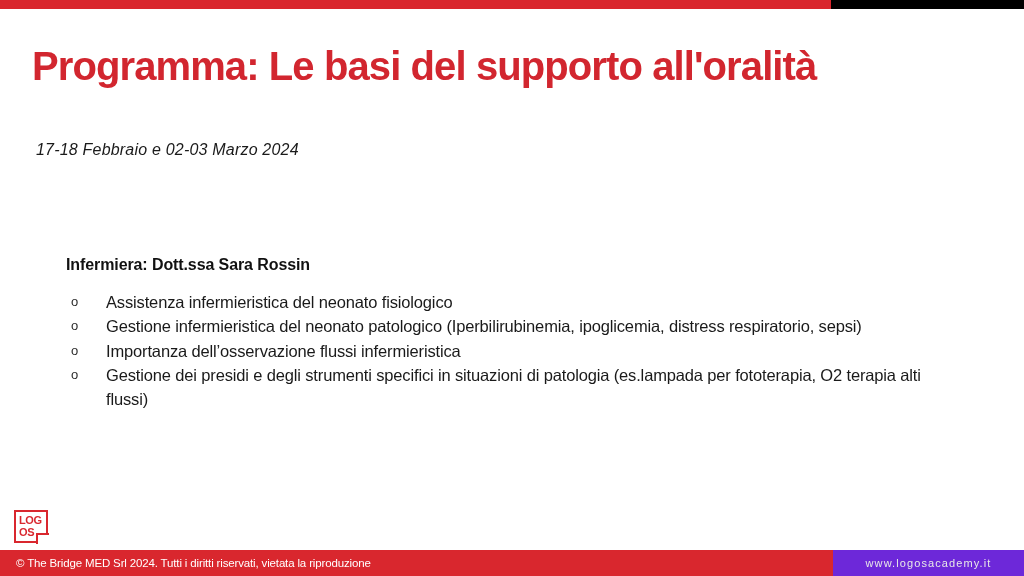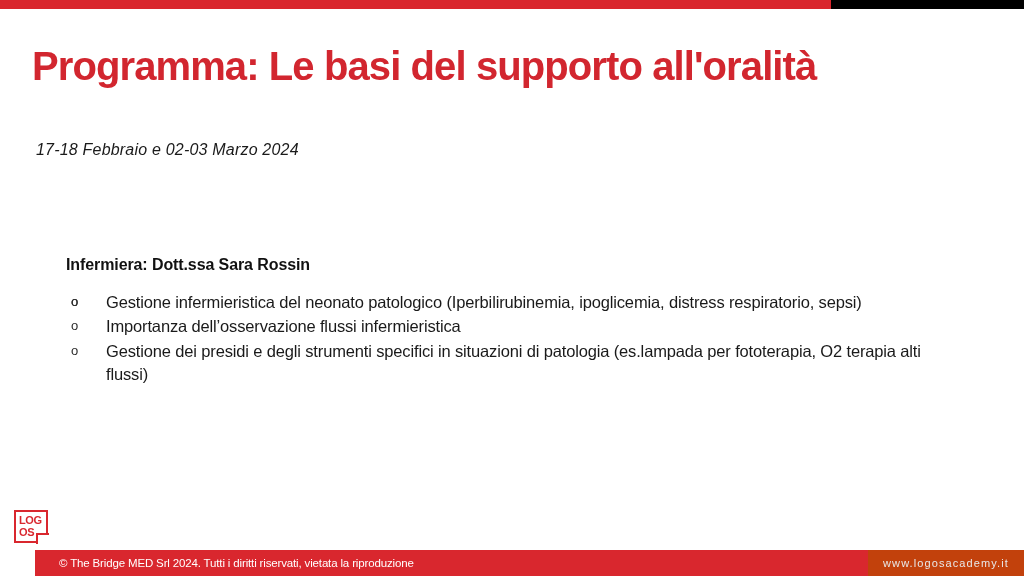--- a/index.html
+++ b/index.html
@@ -145,33 +145,32 @@
     width: 1024px;
     height: 26px;
     display: flex;
   }
   #footer-red {
     width: 833px;
     height: 100%;
     background: #d9272e;
     display: flex;
     align-items: center;
-    padding-left: 24px;
-    box-sizing: border-box;
-    margin-left: 35px;
+    padding-left: 16px;
+    box-sizing: border-box;
   }
   #footer-copyright {
     color: #ffffff;
     font-size: 11.5px;
     letter-spacing: -0.15px;
   }
   #footer-black {
     flex: 1;
     height: 100%;
-    background: #c2410c;
+    background: #6d28d9;
     display: flex;
     align-items: center;
     justify-content: center;
   }
   #footer-url {
     color: #e8e8e8;
     font-size: 11px;
     letter-spacing: 1.1px;
   }
 </style>
@@ -187,20 +186,21 @@
   <span class="line">Programma: Le basi del supporto all'oralità</span>
 </h1>
 
 <div id="subtitle">17-18 Febbraio e 02-03 Marzo 2024</div>
 
 <div id="content">
   <div id="speaker-heading">Infermiera: Dott.ssa Sara Rossin</div>
   <ul id="bullet-list">
     <li>
       <span class="bullet-marker">o</span>
+      <span>Assistenza infermieristica del neonato fisiologico</span>
     </li>
     <li>
       <span class="bullet-marker">o</span>
       <span>Gestione infermieristica del neonato patologico (Iperbilirubinemia, ipoglicemia, distress respiratorio, sepsi)</span>
     </li>
     <li>
       <span class="bullet-marker">o</span>
       <span>Importanza dell’osservazione flussi infermieristica</span>
     </li>
     <li>

